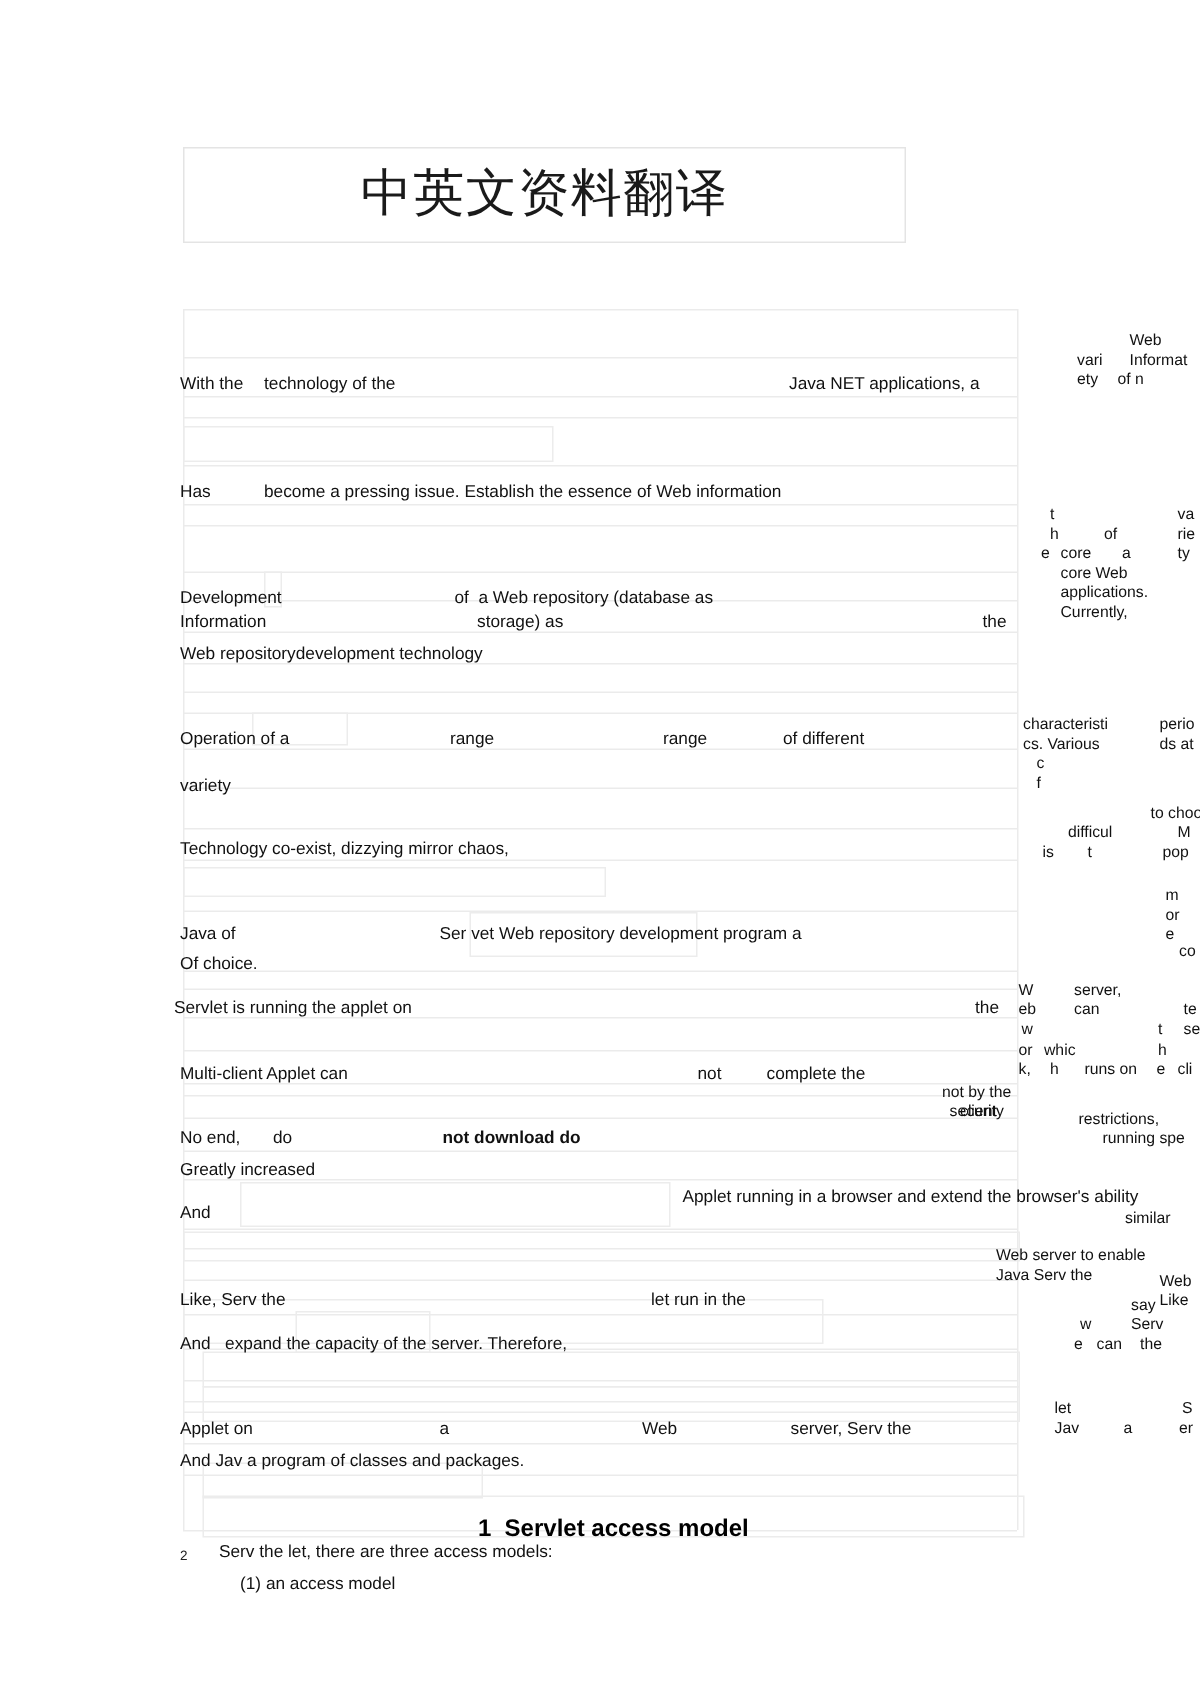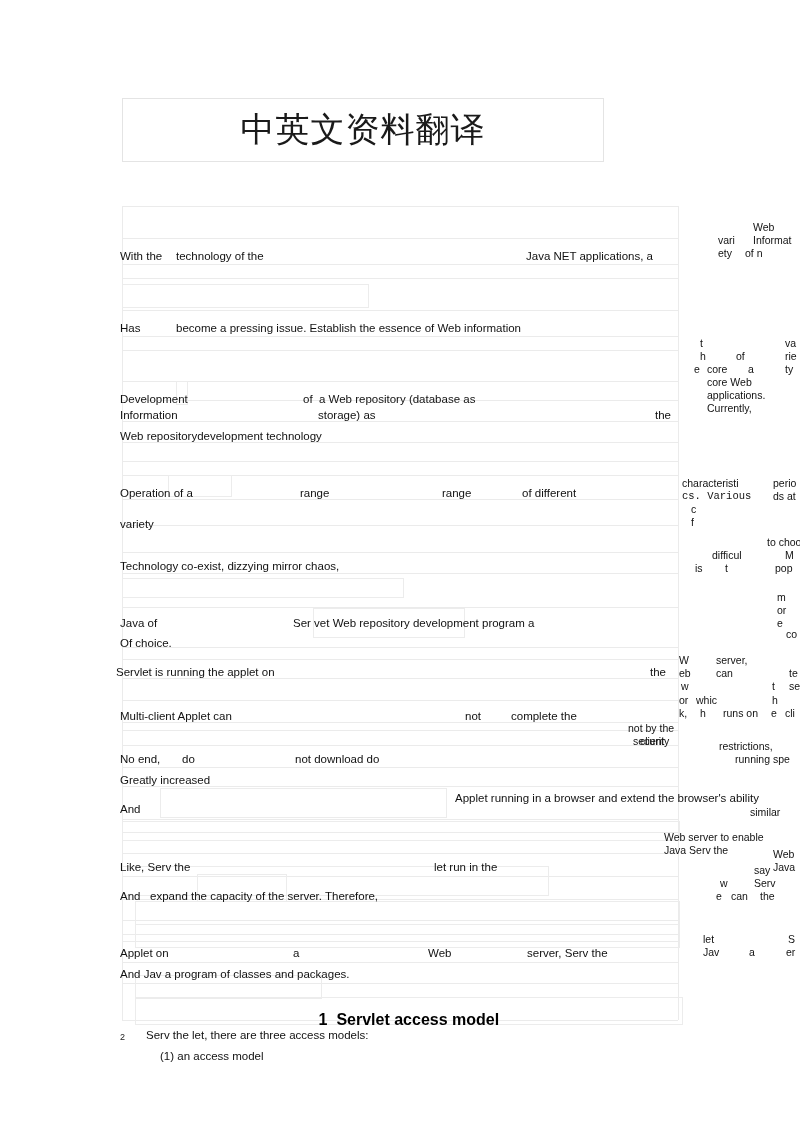--- a/index.html
+++ b/index.html
@@ -169,21 +169,21 @@
       <div class="f" style="left: 120px; top: 617px;">Java of</div>
       <div class="f" style="left: 293px; top: 617px;">Ser vet Web repository development program a</div>
       <div class="f" style="left: 120px; top: 637px;">Of choice.</div>
       <div class="f" style="left: 116px; top: 666px;">Servlet is running the applet on</div>
       <div class="f" style="left: 650px; top: 666px;">the</div>
       <div class="f" style="left: 120px; top: 710px;">Multi-client Applet can</div>
       <div class="f" style="left: 465px; top: 710px;">not</div>
       <div class="f" style="left: 511px; top: 710px;">complete the</div>
       <div class="f" style="left: 120px; top: 753px;">No end,</div>
       <div class="f" style="left: 182px; top: 753px;">do</div>
-      <div class="f" style="left: 295px; top: 753px;">not download do</div>
+      <div class="f" style="left: 295px; top: 753px; font-weight: bold;">not download do</div>
       <div class="f" style="left: 120px; top: 774px;">Greatly increased</div>
       <div class="f" style="left: 120px; top: 803px;">And</div>
       <div class="f" style="left: 455px; top: 792px;">Applet running in a browser and extend the browser's ability</div>
       <div class="f" style="left: 120px; top: 861px;">Like, Serv the</div>
       <div class="f" style="left: 434px; top: 861px;">let run in the</div>
       <div class="f" style="left: 120px; top: 890px;">And   expand the capacity of the server. Therefore,</div>
       <div class="f" style="left: 120px; top: 947px;">Applet on</div>
       <div class="f" style="left: 293px; top: 947px;">a</div>
       <div class="f" style="left: 428px; top: 947px;">Web</div>
       <div class="f" style="left: 527px; top: 947px;">server, Serv the</div>
@@ -203,21 +203,21 @@
       <div class="f tiny" style="left: 785px; top: 350px;">rie</div>
       <div class="f tiny" style="left: 694px; top: 363px;">e</div>
       <div class="f tiny" style="left: 707px; top: 363px;">core</div>
       <div class="f tiny" style="left: 748px; top: 363px;">a</div>
       <div class="f tiny" style="left: 785px; top: 363px;">ty</div>
       <div class="f tiny" style="left: 707px; top: 376px;">core Web</div>
       <div class="f tiny" style="left: 707px; top: 389px;">applications.</div>
       <div class="f tiny" style="left: 707px; top: 402px;">Currently,</div>
       <div class="f tiny" style="left: 682px; top: 477px;">characteristi</div>
       <div class="f tiny" style="left: 773px; top: 477px;">perio</div>
-      <div class="f tiny" style="left: 682px; top: 490px; font-family: Liberation Mono, monospace;">cs. Various</div>
+      <div class="f tiny" style="left: 682px; top: 490px;">cs. Various</div>
       <div class="f tiny" style="left: 773px; top: 490px;">ds at</div>
       <div class="f tiny" style="left: 691px; top: 503px;">c</div>
       <div class="f tiny" style="left: 691px; top: 516px;">f</div>
       <div class="f tiny" style="left: 767px; top: 536px;">to choo</div>
       <div class="f tiny" style="left: 712px; top: 549px;">difficul</div>
       <div class="f tiny" style="left: 785px; top: 549px;">M</div>
       <div class="f tiny" style="left: 695px; top: 562px;">is</div>
       <div class="f tiny" style="left: 725px; top: 562px;">t</div>
       <div class="f tiny" style="left: 775px; top: 562px;">pop</div>
       <div class="f tiny" style="left: 777px; top: 591px;">m</div>
@@ -253,21 +253,21 @@
       <div class="f tiny" style="left: 754px; top: 877px;">Serv</div>
       <div class="f tiny" style="left: 716px; top: 890px;">e</div>
       <div class="f tiny" style="left: 731px; top: 890px;">can</div>
       <div class="f tiny" style="left: 760px; top: 890px;">the</div>
       <div class="f tiny" style="left: 703px; top: 933px;">let</div>
       <div class="f tiny" style="left: 788px; top: 933px;">S</div>
       <div class="f tiny" style="left: 703px; top: 946px;">Jav</div>
       <div class="f tiny" style="left: 749px; top: 946px;">a</div>
       <div class="f tiny" style="left: 786px; top: 946px; text-align: center;">er</div>
       <div class="f tiny" style="left: 773px; top: 848px;">Web</div>
-      <div class="f tiny" style="left: 773px; top: 861px;">Java</div>
+      <div class="f tiny" style="left: 773px; top: 861px;">Like</div>
     </div>
 
   <div class="heading" style="left:122px; top:993px; width:556px; text-align:center;">
     <span>1</span><span>&nbsp;&nbsp;</span><span>Servlet access model</span>
   </div>
 
   <div class="small-num" style="left:120px; top:1032px;">2</div>
   <div class="f" style="left:146px; top:1029px;">Serv the let, there are three access models:</div>
   <div class="f" style="left:160px; top:1050px;">(1) an access model</div>
 

